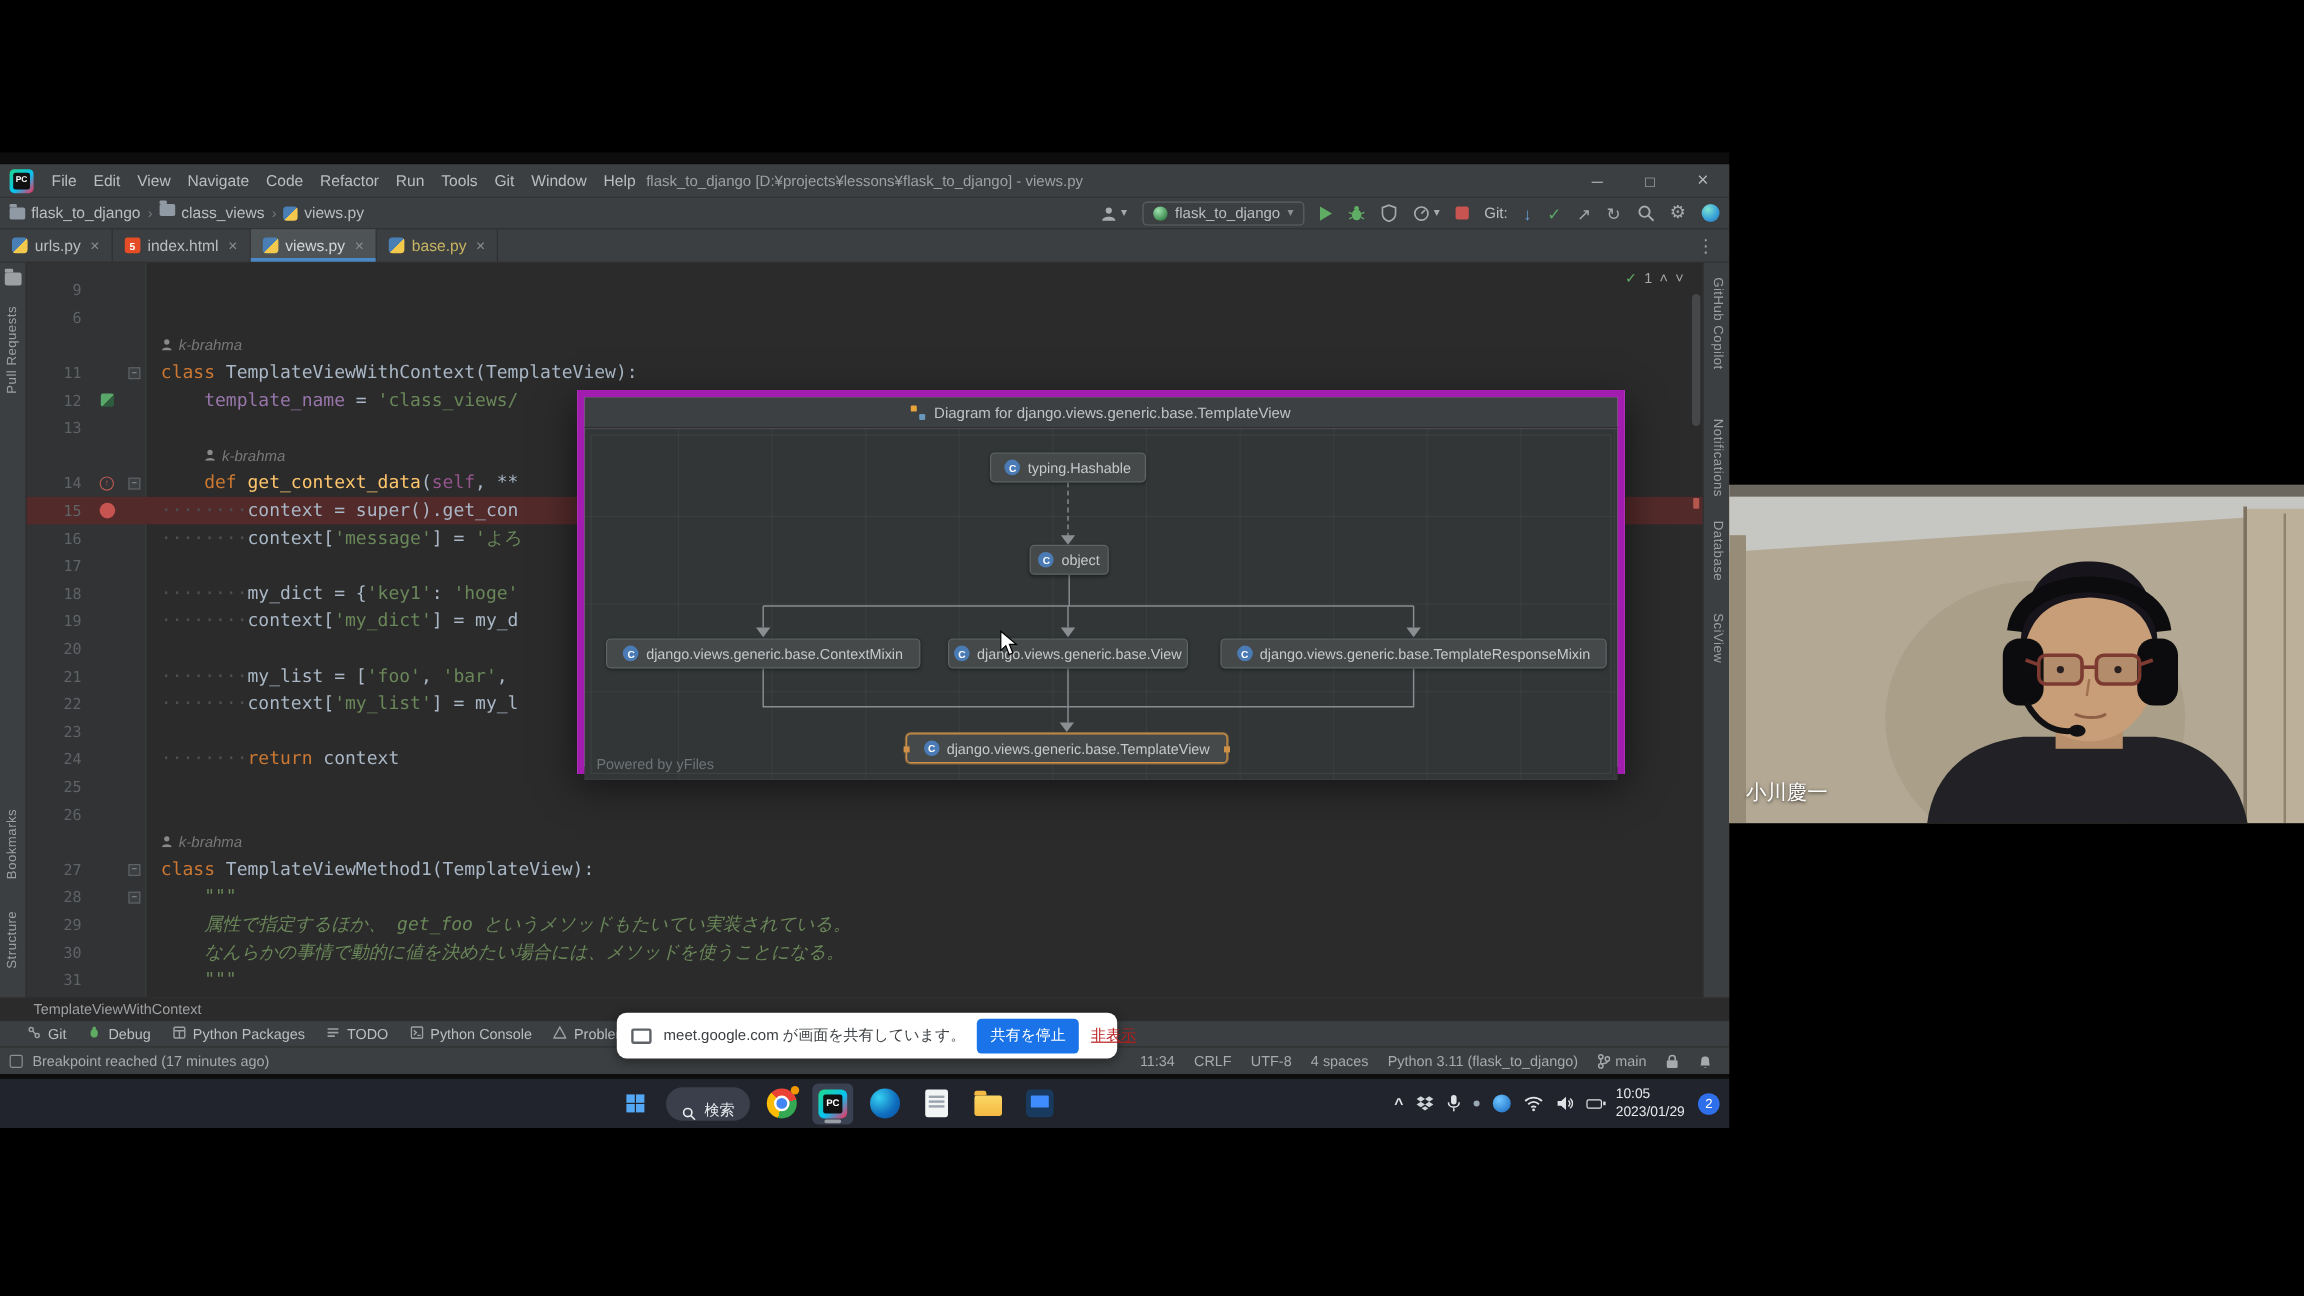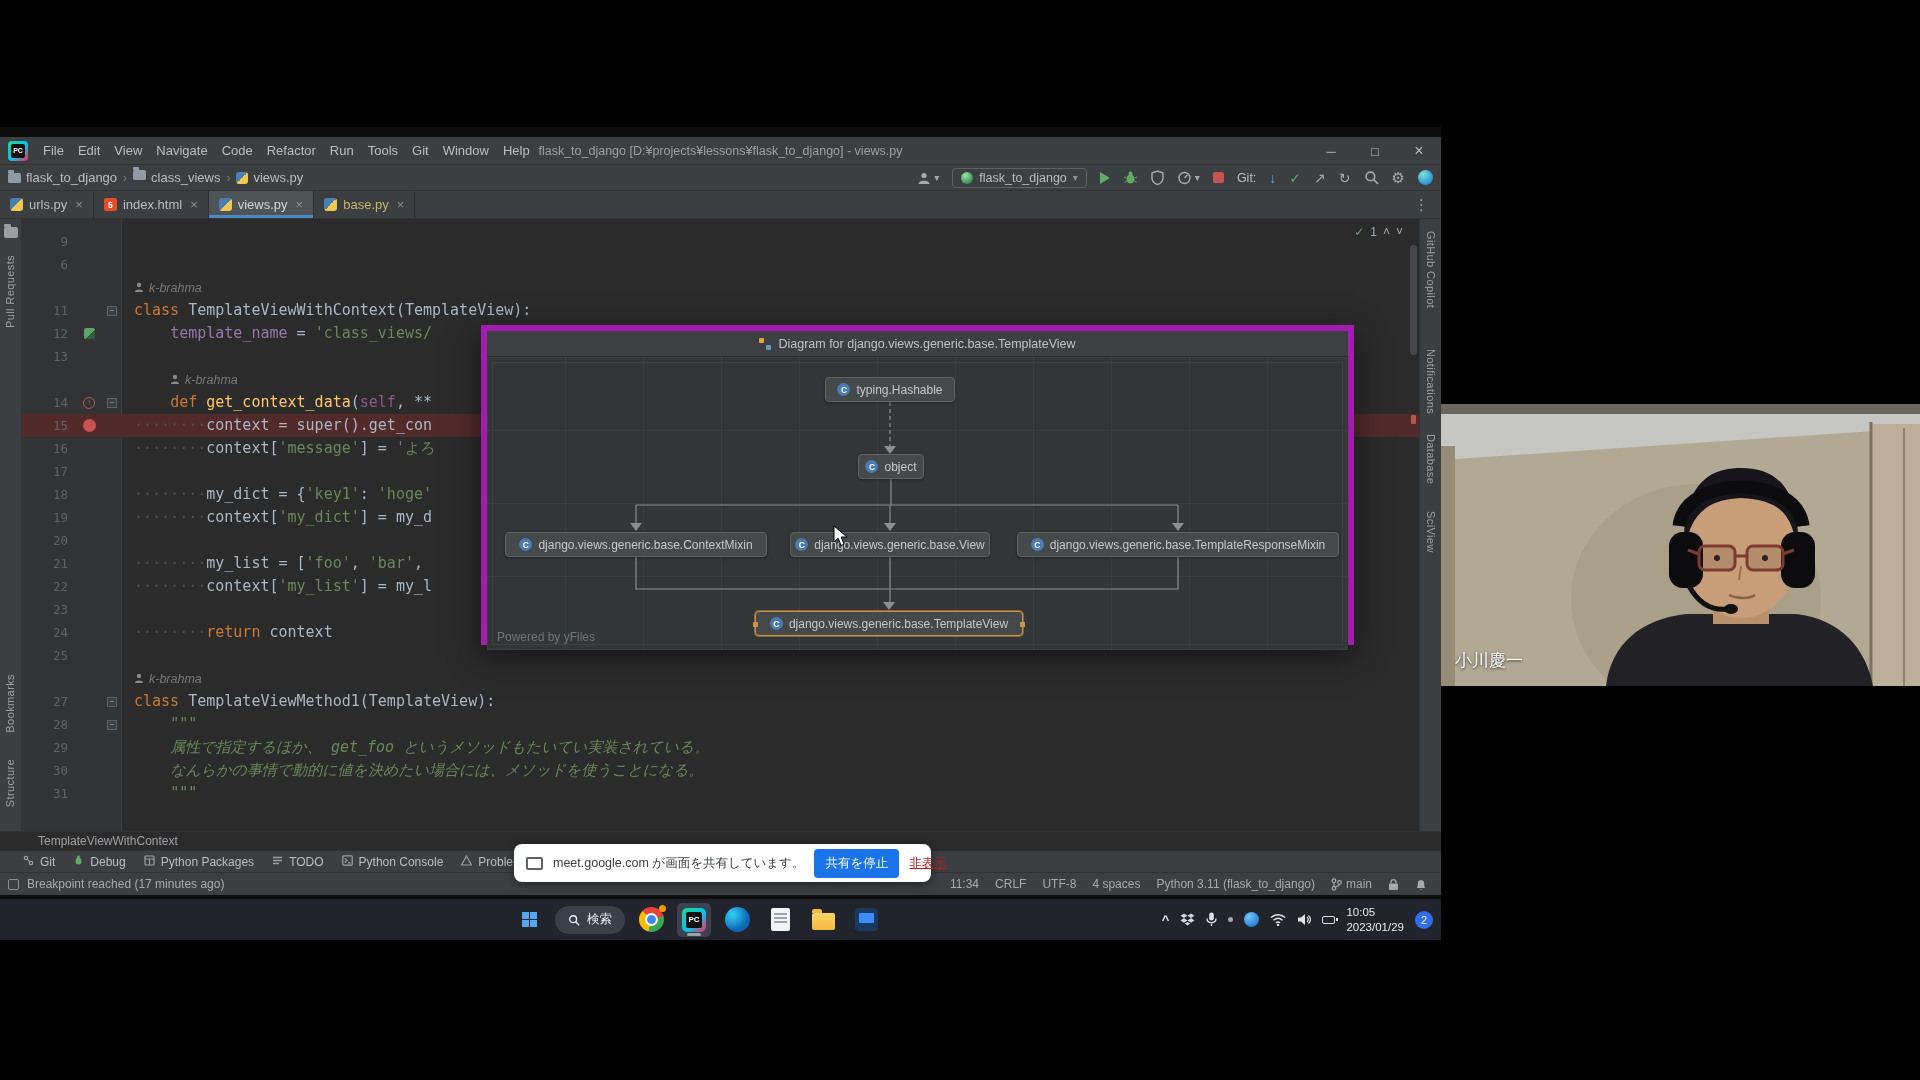--- a/index.html
+++ b/index.html
@@ -81,37 +81,37 @@
 .c-self{color:#94558d}.c-fn{color:#ffc66d}.c-ws{color:#4c5052}
 .c-doc{color:#6a8759;font-style:italic}
 .ann{display:flex;align-items:center;gap:5px;color:#787878;font-style:italic;font-size:12.5px;margin-left:12px}
 #inspection{position:absolute;right:16px;top:6px;display:flex;align-items:center;gap:6px;font-size:12px;color:#a7aaad}
 #inspection .ok{color:#5fad65;font-weight:bold}
 #scrollbar{position:absolute;right:1px;top:0;bottom:0;width:9px}
 #scroll-thumb{position:absolute;right:1px;top:26px;width:7px;height:110px;background:#5c5f61;border-radius:4px;opacity:.55}
 #err-mark{position:absolute;right:2px;top:196px;width:5px;height:9px;background:#b3574f;border-radius:1px}
 
 
-#selrow{height:19px;background:#2b2b2b;border-top:1px solid #323232;display:flex;align-items:center;padding-left:38px;font-size:12px;color:#9da0a3}
+#selrow{height:19px;background:#2b2b2b;border-top:1px solid #323232;display:flex;align-items:center;padding-left:28px;font-size:12px;color:#9da0a3}
 #toolbar{height:22px;background:#3c3f41;border-top:1px solid #2c2e30;display:flex;align-items:center;padding-left:14px}
 .twitem{display:flex;align-items:center;gap:6px;padding:0 9px;font-size:12px;color:#bbbdbf;height:100%}
 #statusbar{height:23px;background:#3c3f41;border-top:1px solid #323232;display:flex;align-items:center;padding:0 14px 0 8px;font-size:12px;color:#a7aaad}
 #status-left{display:flex;align-items:center;gap:8px}
 .sq-ic{width:11px;height:11px;border:1.5px solid #8c8f91;border-radius:2px}
 #status-right{margin-left:auto;display:flex;align-items:center;gap:16px}
 
 
 #taskbar{position:absolute;left:0;top:772px;width:1441px;height:41px;background:#21242c;display:flex;align-items:center}
 #tb-center{position:absolute;left:512px;top:0;height:41px;display:flex;align-items:center;gap:9px}
 .tb-app{width:34px;height:34px;border-radius:5px;display:flex;align-items:center;justify-content:center;position:relative}
 .tb-app.active-app{background:#3a4150}
 .tb-app.active-app:after{content:"";position:absolute;bottom:1px;left:10px;width:14px;height:3px;border-radius:2px;background:#9aa0a6}
 .win-ic{width:15px;height:15px;display:grid;grid-template-columns:7px 7px;grid-template-rows:7px 7px;gap:1px}
 .win-ic b{background:#53a7f5}
-.search-pill{height:28px;border-radius:14px;background:#3a3f4b;display:flex;align-items:center;gap:7px;padding:0 13px;color:#e8eaed;font-size:12.5px}
+.search-pill{height:28px;border-radius:14px;background:#3a3f4b;display:flex;align-items:flex-end;gap:7px;padding:0 13px;color:#e8eaed;font-size:12.5px}
 .chrome-ic{width:25px;height:25px;border-radius:50%;position:relative;
   background:conic-gradient(from -45deg,#ea4335 0 120deg,#34a853 120deg 240deg,#fbbc05 240deg 360deg)}
 .chrome-ic:before{content:"";position:absolute;inset:6px;border-radius:50%;background:#4285f4;border:2.5px solid #fff}
 .chrome-dot{position:absolute;right:2px;top:2px;width:7px;height:7px;border-radius:50%;background:#f29900}
 .pyc-ic{width:24px;height:24px;border-radius:5px;background:linear-gradient(135deg,#21d789,#07c3f2 55%,#fe2857);position:relative}
 .pyc-ic i{position:absolute;inset:4px;background:#111;border-radius:2px;color:#fff;font-style:normal;font-size:8px;font-weight:bold;line-height:16px;text-align:center}
 .edge-ic{width:25px;height:25px;border-radius:50%;background:radial-gradient(circle at 30% 30%,#35d2f2,#0f6cbd 60%,#0b50a0)}
 .note-ic{width:19px;height:23px;background:#f2f4f6;border-radius:2px;position:relative}
 .note-ic:before{content:"";position:absolute;left:3px;top:5px;width:13px;height:2px;background:#9aa3ad;box-shadow:0 4px 0 #9aa3ad,0 8px 0 #9aa3ad}
 .folder-ic{width:23px;height:17px;background:linear-gradient(#fbd765,#f4b942);border-radius:2px;position:relative;margin-top:4px}
@@ -456,20 +456,28 @@
                 <div class="gut">
                   <span class="lnum">24</span>
                   <span class="gicon"></span>
                   <span class="fold"></span>
                 </div>
                 <div class="cline"><span class="c-ws">········</span><span class="c-kw">return</span><span class="c-def"> context</span></div>
               </div>
               <div class="row">
                 <div class="gut">
                   <span class="lnum">25</span>
+                  <span class="gicon"></span>
+                  <span class="fold"></span>
+                </div>
+                <div class="cline"></div>
+              </div>
+              <div class="row">
+                <div class="gut">
+                  <span class="lnum">26</span>
                   <span class="gicon"></span>
                   <span class="fold"></span>
                 </div>
                 <div class="cline"></div>
               </div>
               <div class="row">
                 <div class="gut">
                   <span class="lnum"></span>
                   <span class="gicon"></span>
                   <span class="fold"></span>

